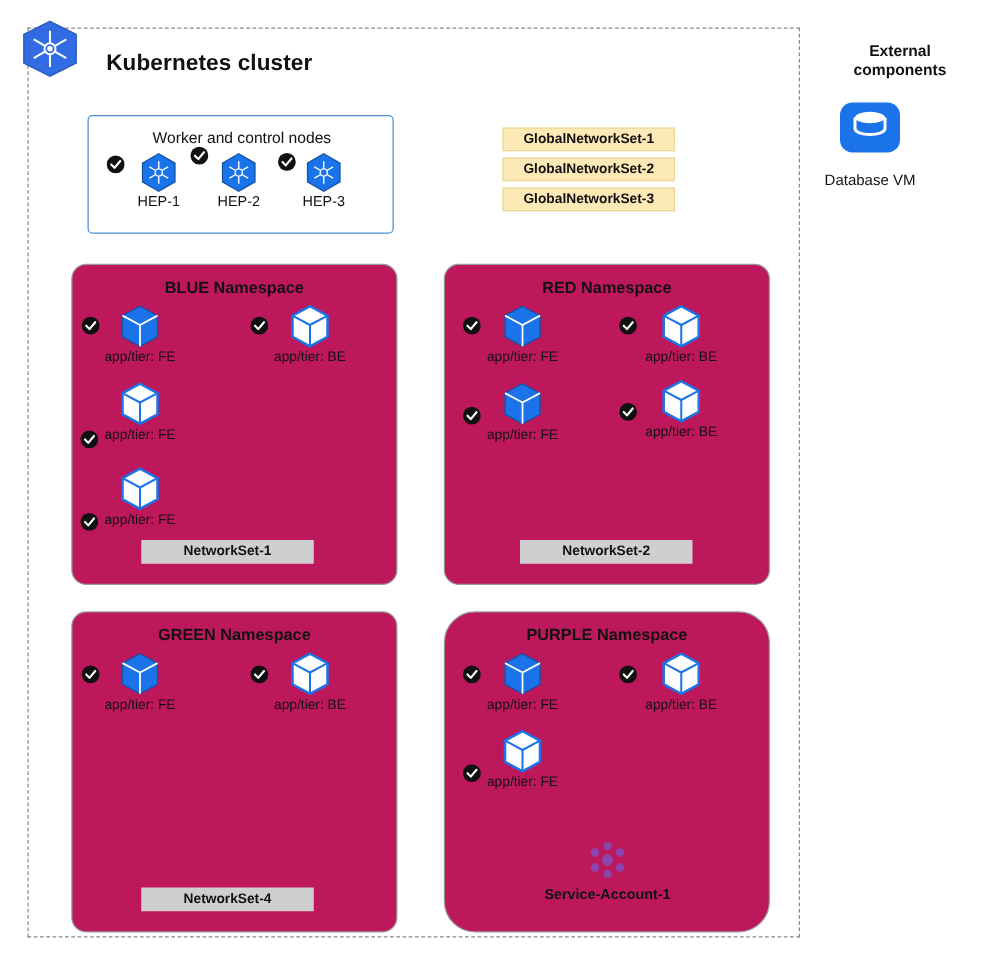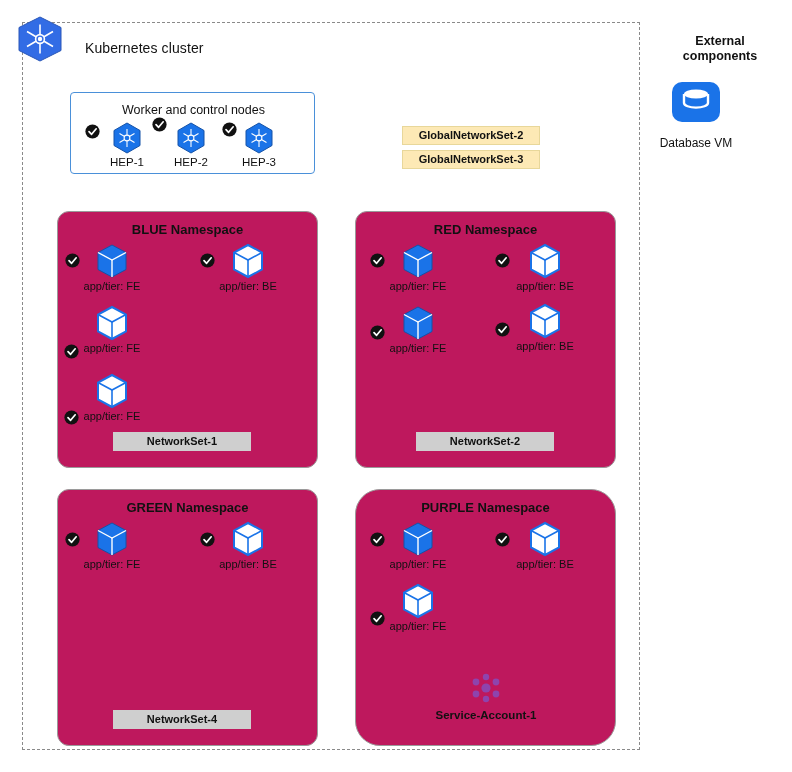--- a/index.html
+++ b/index.html
@@ -32,42 +32,42 @@
     height: 728px;
     border: 1px dashed #8a8a8a;
     box-sizing: border-box;
     background: #ffffff;
   }
 
   .cluster-title {
     position: absolute;
     left: 85px;
     top: 40px;
-    font-size: 14px;
-    font-weight: normal;
+    font-size: 18px;
+    font-weight: bold;
     color: #111111;
     letter-spacing: 0.1px;
   }
 
   
   .k8s-logo {
     position: absolute;
     left: 12px;
     top: 14px;
     width: 56px;
     height: 56px;
   }
 
   
   .nodes-box {
     position: absolute;
     left: 70px;
     top: 92px;
     width: 245px;
-    height: 82px;
+    height: 95px;
     border: 1px solid #4a90d9;
     border-radius: 4px;
     box-sizing: border-box;
     background: #ffffff;
   }
   .nodes-title {
     position: absolute;
     left: 0;
     top: 10px;
     width: 245px;
@@ -300,20 +300,21 @@
     </div>
     <div class="node-label">HEP-3</div>
   </div>
   <div class="node-check" style="left:222px; top:122px;">
     <svg width="15" height="15" viewBox="0 0 15 15">
       <circle cx="7.5" cy="7.5" r="7.1" fill="#111111"></circle>
       <polyline points="4,7.6 6.6,10.3 11.2,4.8" fill="none" stroke="#ffffff" stroke-width="1.7" stroke-linecap="round" stroke-linejoin="round"></polyline>
     </svg>
   </div>
 
+  <div class="gns" style="left:402px; top:102px;">GlobalNetworkSet-1</div>
   <div class="gns" style="left:402px; top:126px;">GlobalNetworkSet-2</div>
   <div class="gns" style="left:402px; top:150px;">GlobalNetworkSet-3</div>
 
   <div class="ns-box" style="left:57px; top:211px; width:261px; height:257px;">
     <div class="ns-title">BLUE Namespace</div>
   </div>
 
   <div class="pod" style="left:64px; top:243px;">
     <div class="podicon">
       <svg width="34" height="36" viewBox="0 0 34 36">

